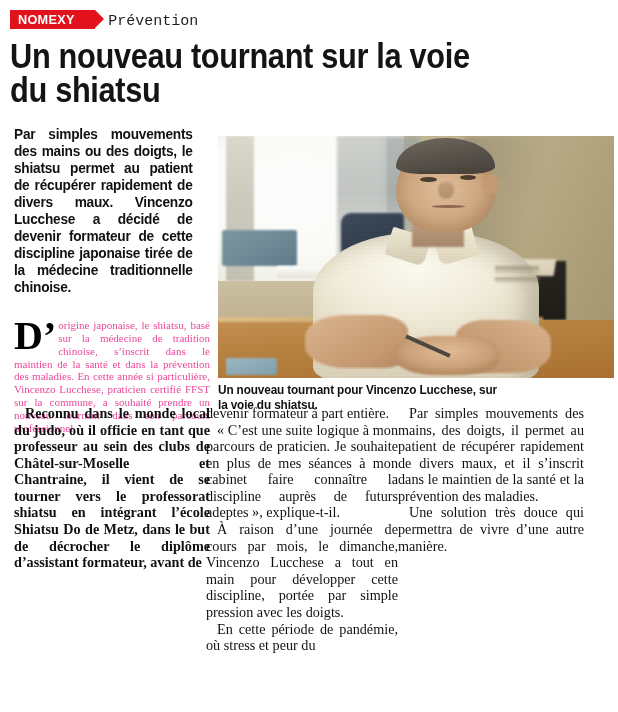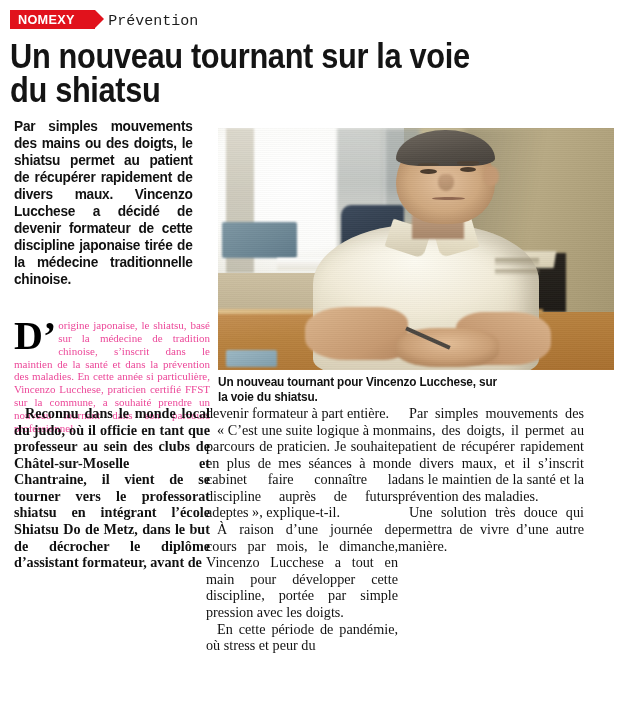--- a/index.html
+++ b/index.html
@@ -83,21 +83,21 @@
     margin: 10px 0 0 0;
     transform: scaleX(0.88);
     transform-origin: left top;
     width: 113%;
     white-space: pre-line;
   }
 
   
   .upper {
     position: relative;
-    margin-top: 8px;
+    margin-top: 16px;
     height: 278px;
   }
 
   .standfirst {
     position: absolute;
     left: 4px;
     top: 2px;
     width: 188px;
     font-family: "Liberation Sans", sans-serif;
     font-weight: bold;

